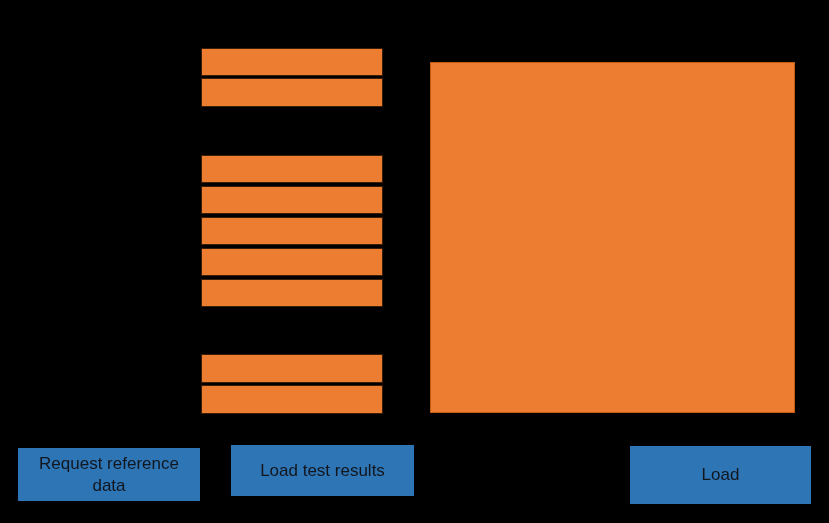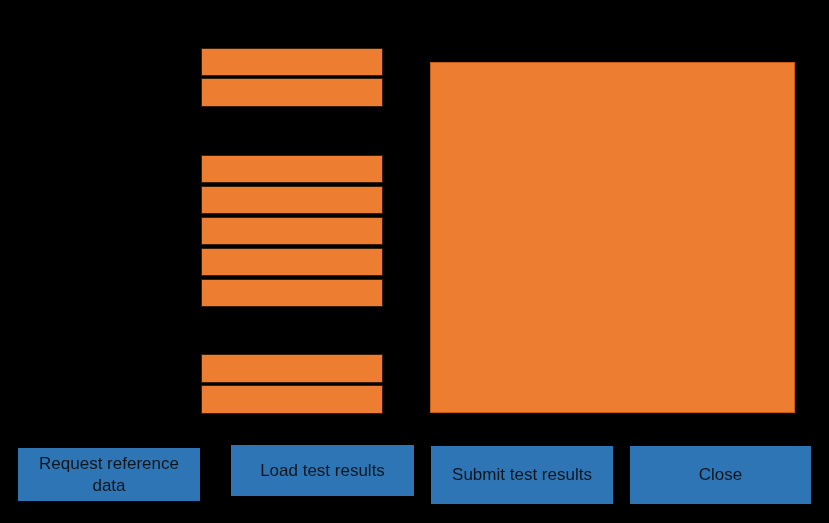--- a/index.html
+++ b/index.html
@@ -87,20 +87,17 @@
     </div>
 
   <div class="results-panel"></div>
 
   <button class="btn b0">
     <span>Request reference data</span>
   </button>
   <button class="btn b1">
     <span>Load test results</span>
   </button>
-  <button class="btn b2">
-    <span>Submit test results</span>
-  </button>
   <button class="btn b3">
-    <span>Close</span>
+    <span>Load</span>
   </button>
 
 </div>
 
 </body></html>

